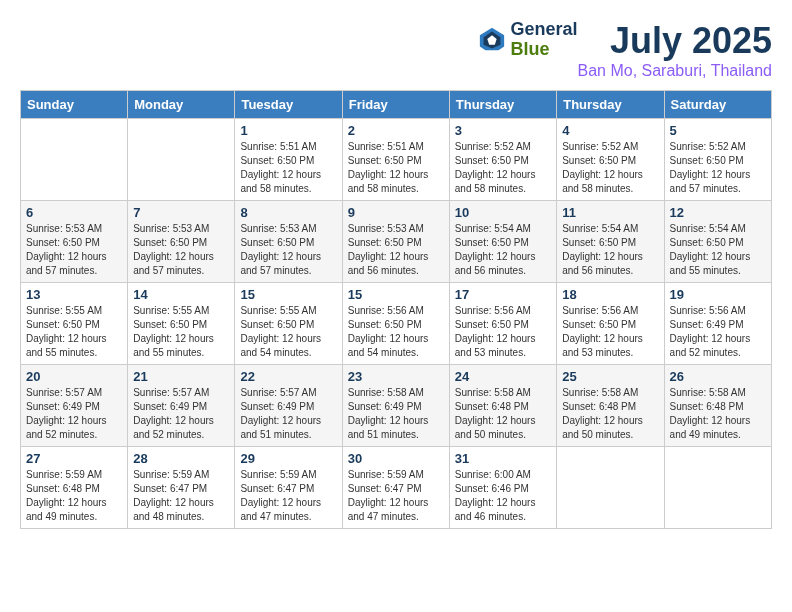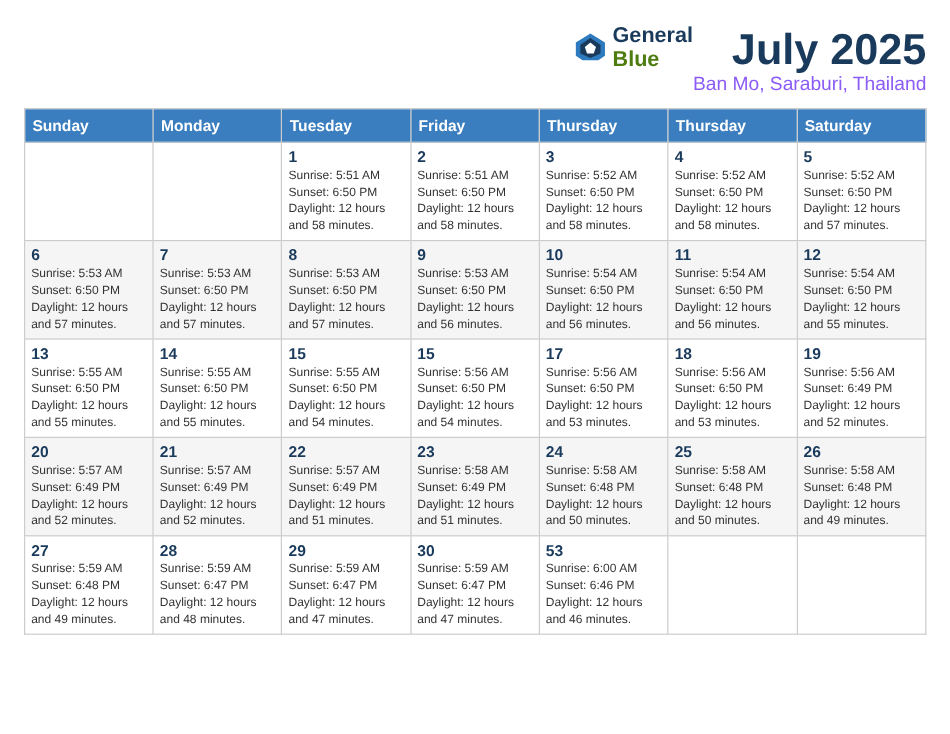--- a/index.html
+++ b/index.html
@@ -369,21 +369,21 @@
       </td>
         <td>
         <span class="day-num">30</span>
         <div class="day-info">
           <span>Sunrise: 5:59 AM</span><br>
           <span>Sunset: 6:47 PM</span><br>
           <span>Daylight: 12 hours and 47 minutes.</span>
         </div>
       </td>
         <td>
-        <span class="day-num">53</span>
+        <span class="day-num">31</span>
         <div class="day-info">
           <span>Sunrise: 6:00 AM</span><br>
           <span>Sunset: 6:46 PM</span><br>
           <span>Daylight: 12 hours and 46 minutes.</span>
         </div>
       </td>
         <td class="empty-cell"></td>
         <td class="empty-cell"></td>
       </tr>
     </tbody>

